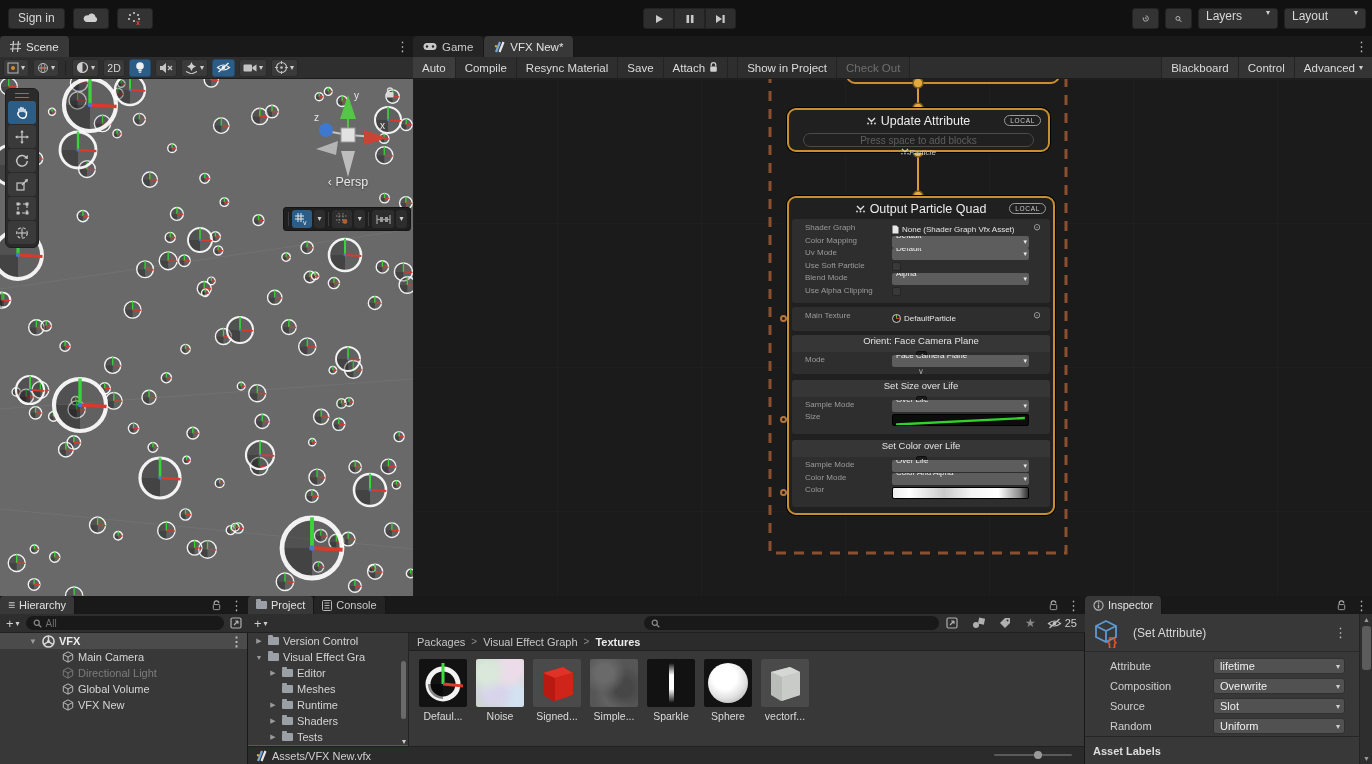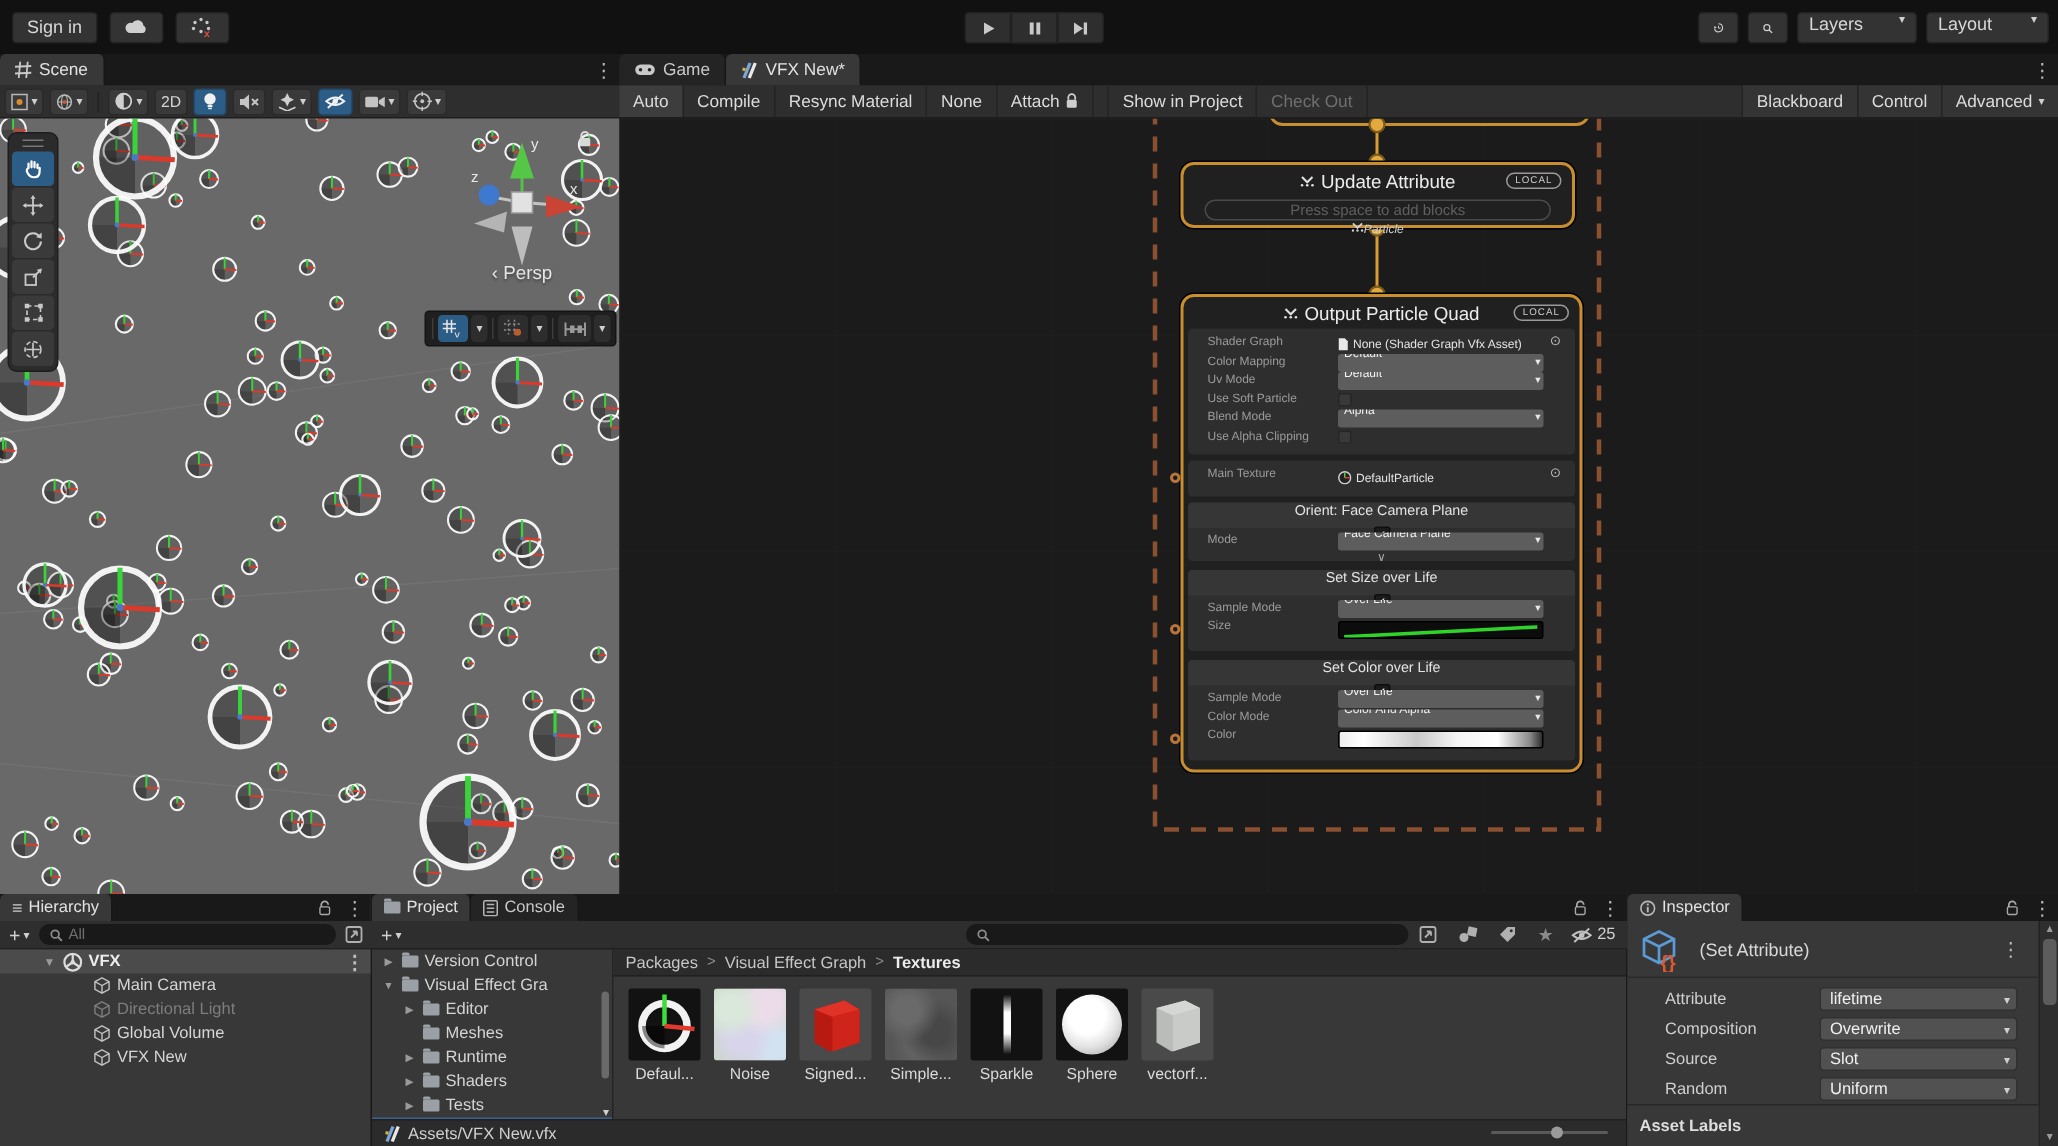--- a/index.html
+++ b/index.html
@@ -1554,21 +1554,21 @@
     <div class="tbtn on">
         <span>Auto</span>
       </div>
     <div class="tbtn">
         <span>Compile</span>
       </div>
     <div class="tbtn">
         <span>Resync Material</span>
       </div>
     <div class="tbtn">
-        <span>None</span>
+        <span>Save</span>
       </div>
     <div class="tbtn">
       <span>Attach</span>
       <svg width="9" height="11" viewBox="0 0 9 11">
           <path d="M2.2 4.5 V3 a2.3 2.3 0 0 1 4.6 0 V4.5" fill="none" stroke="#cfcfcf" stroke-width="1.2"></path>
           <rect x="1.2" y="4.5" width="6.6" height="5.3" rx="1" fill="#cfcfcf"></rect>
         </svg>
     </div>
     <div style="width:10px;border-right:1px solid #232323;"></div>
     <div class="tbtn">

